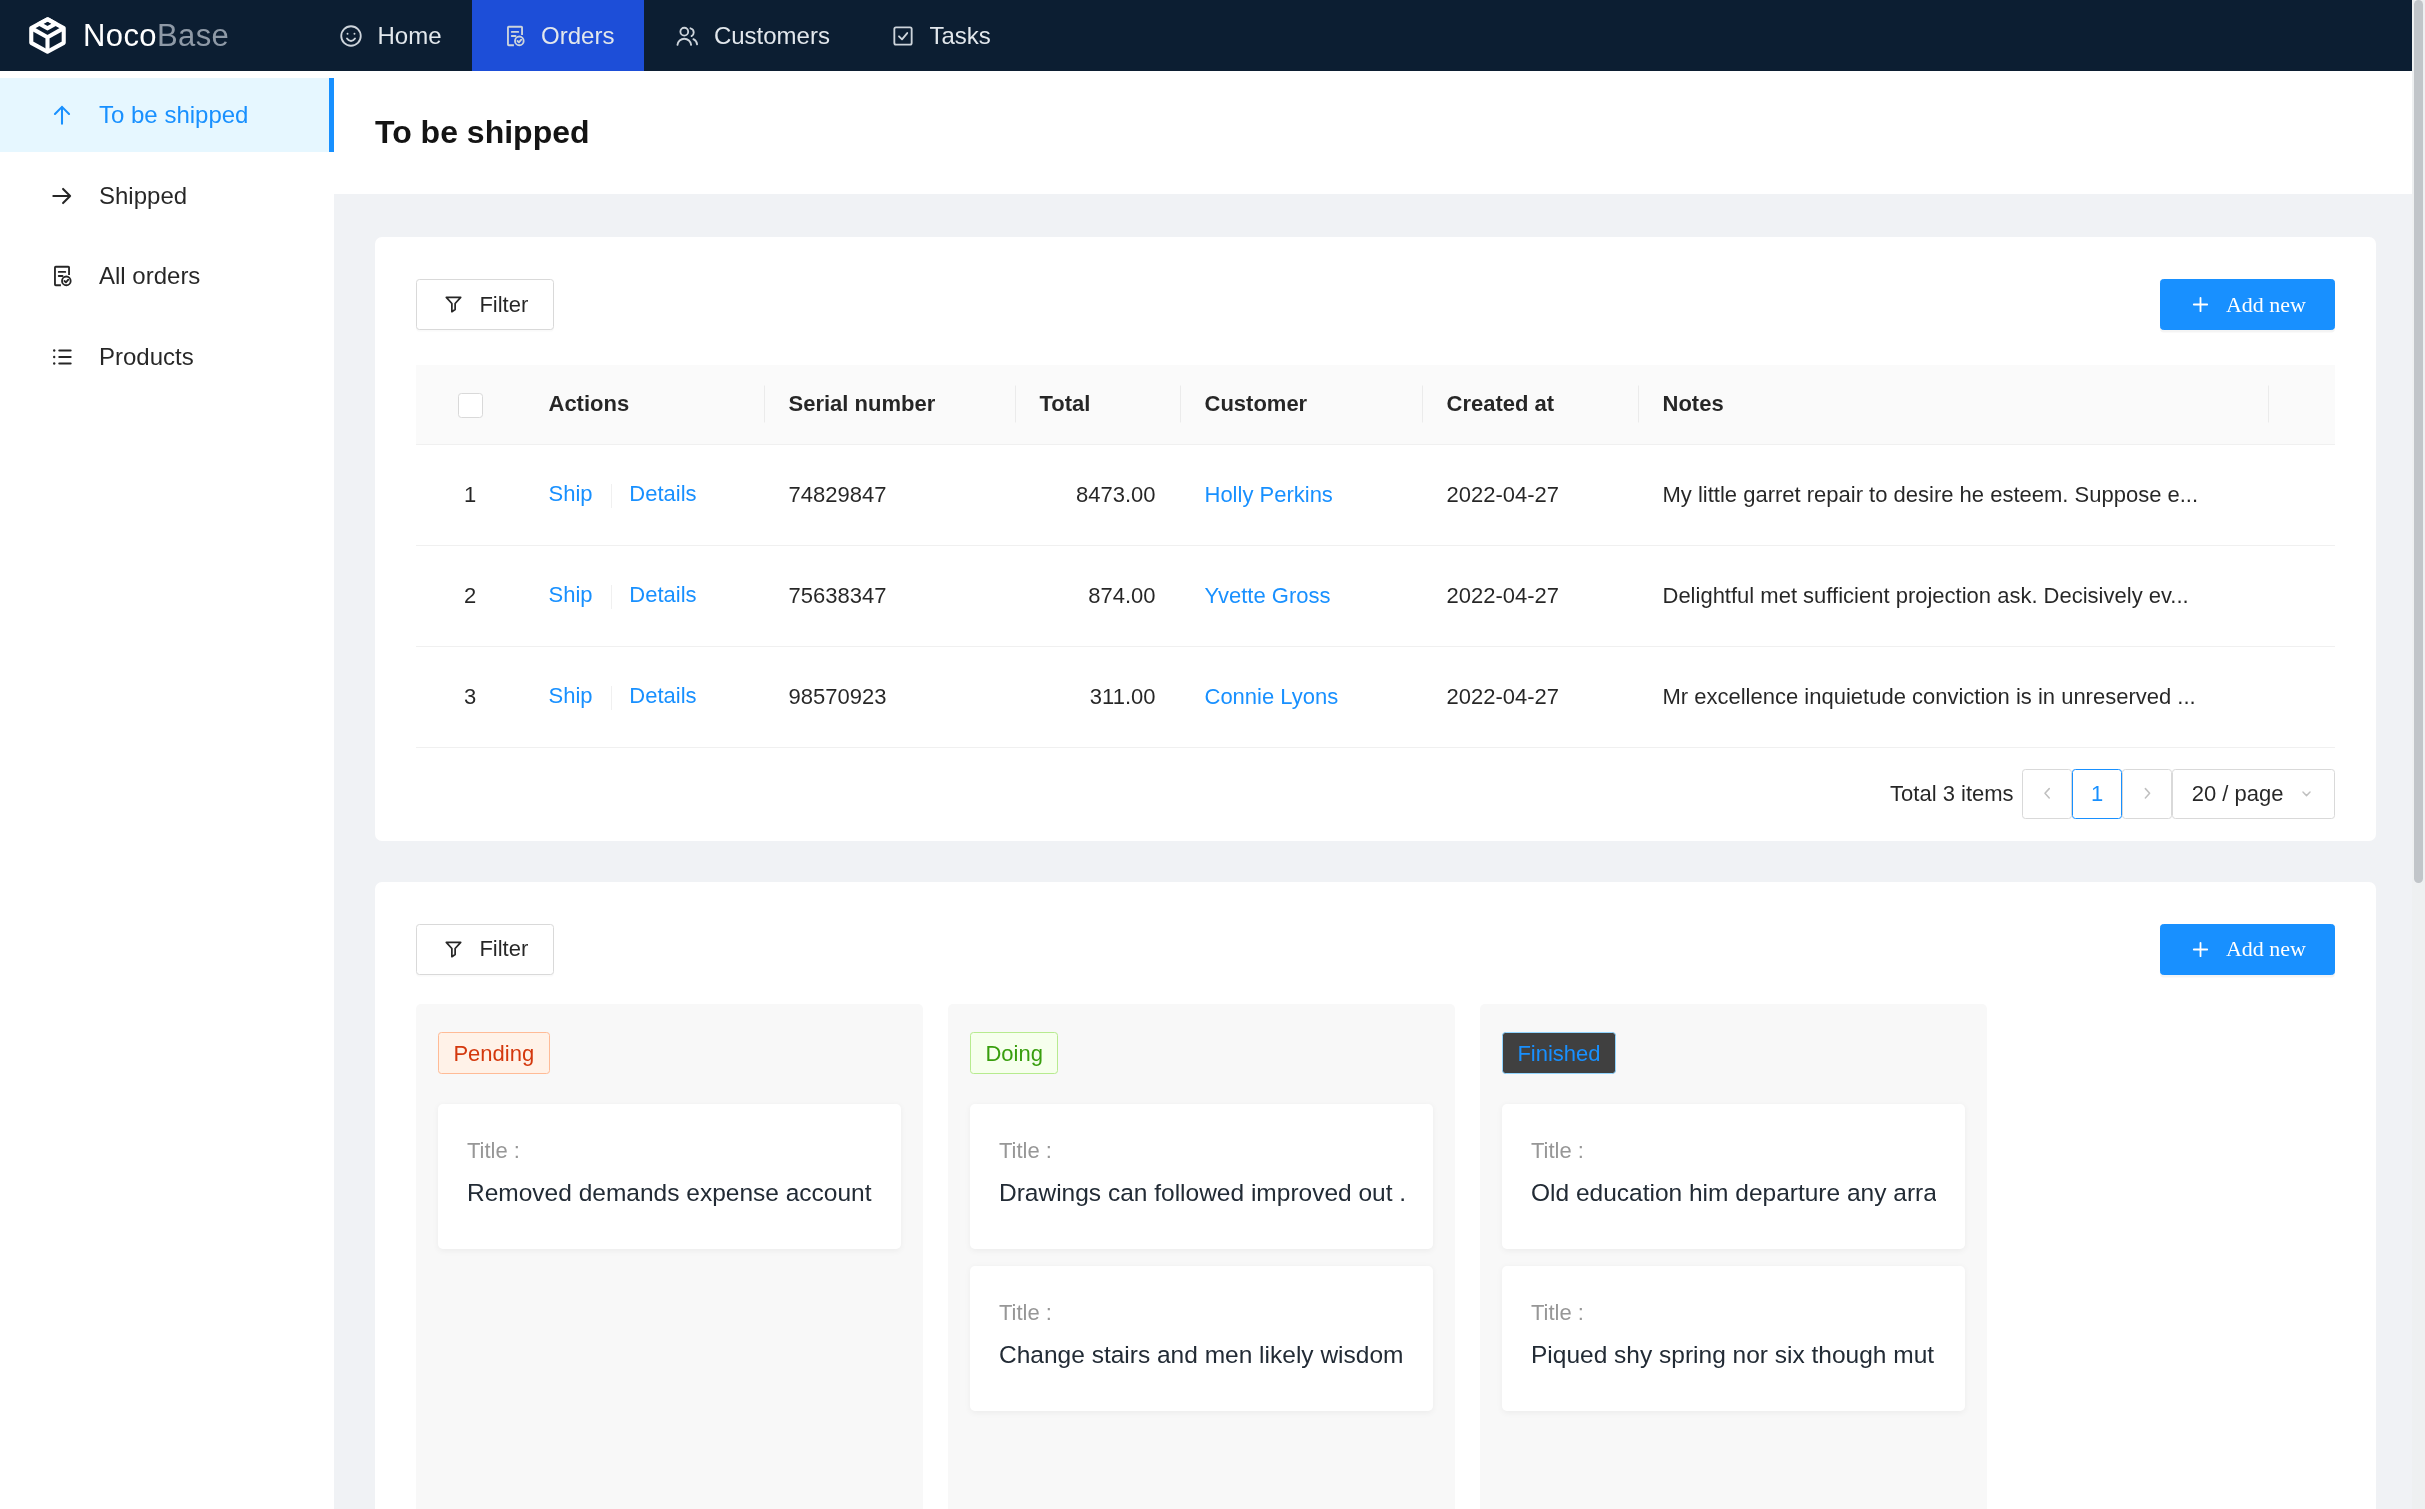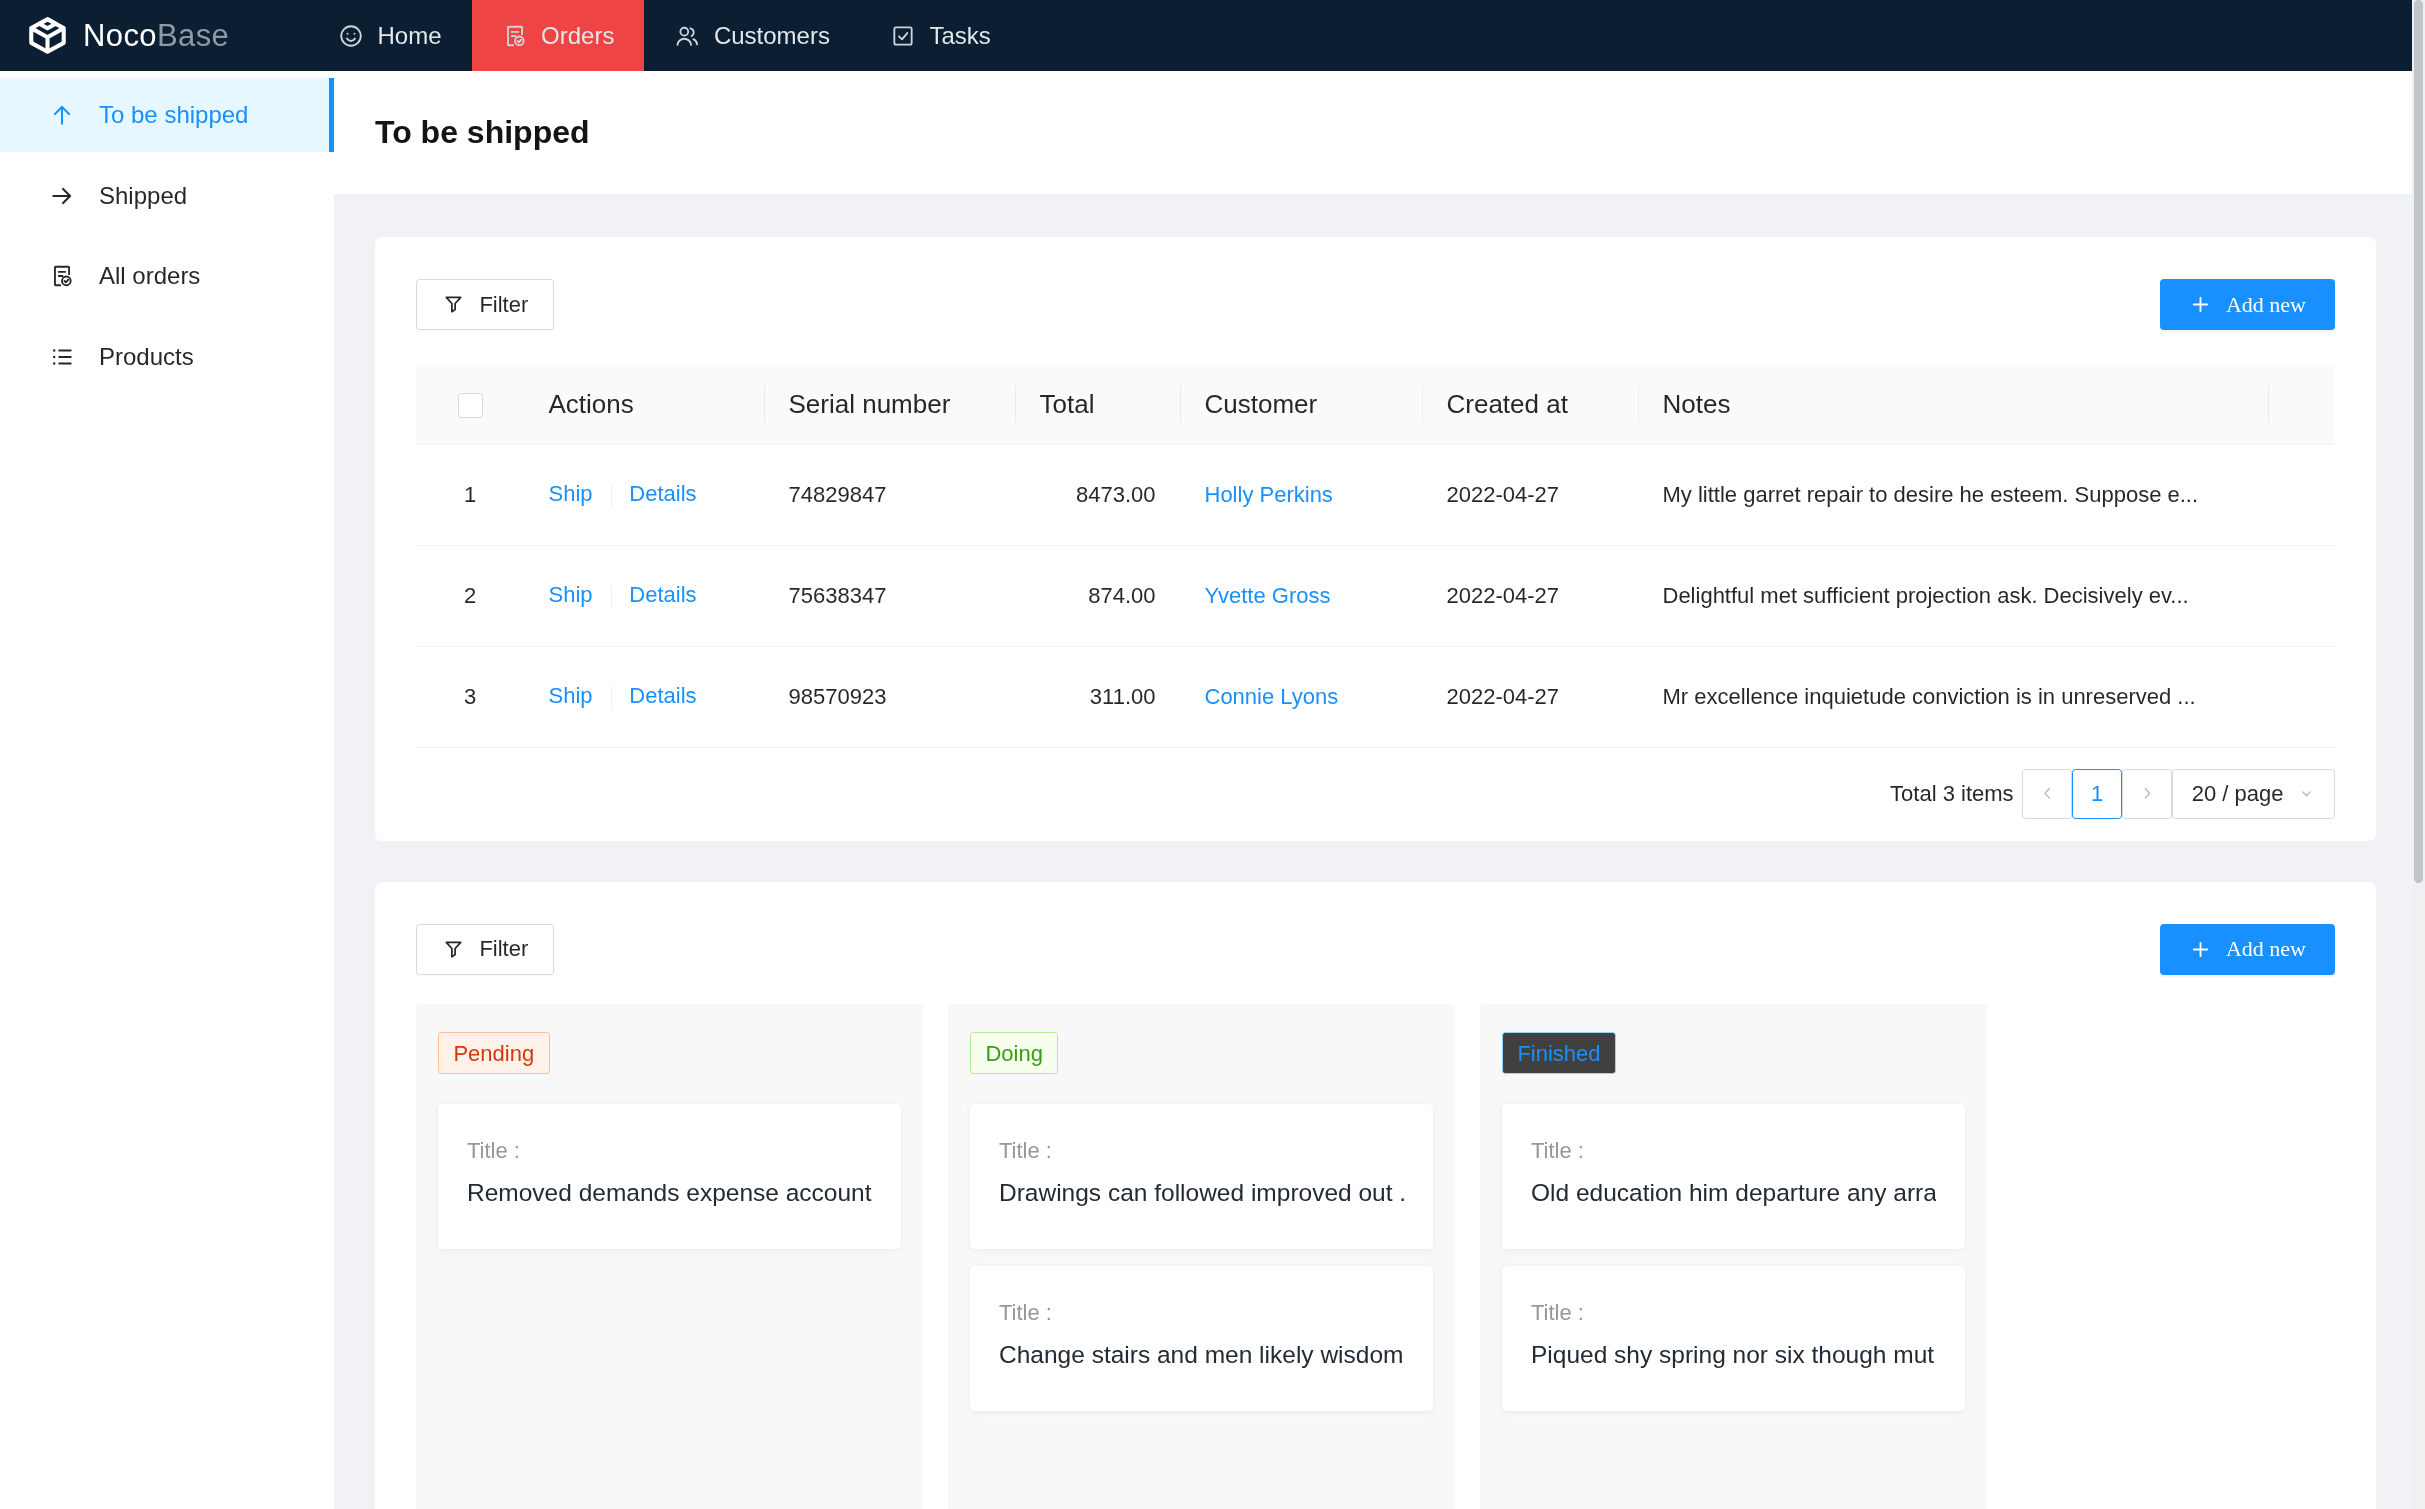--- a/index.html
+++ b/index.html
@@ -24,21 +24,21 @@
   .logo svg { width:41px; height:41px; color:#ffffff; }
   .logo-text { font-size:31px; letter-spacing:0.4px; white-space:nowrap; }
   .logo-bold { font-weight:400; color:#ffffff; }
   .logo-light { font-weight:400; color:#8e99a6; }
   .nav-tabs { display:flex; align-items:stretch; }
   .nav-tab {
     display:flex; align-items:center; gap:13.5px; padding:0 30px;
     font-size:24px; color:#e2e7ec; cursor:pointer; white-space:nowrap;
   }
   .nav-tab svg { width:26px; height:26px; color:#cdd4db; }
-  .nav-tab.active { background:#ef4444; }
+  .nav-tab.active { background:#1d4ed8; }
   .topbar-right { margin-left:auto; display:flex; align-items:center; padding-right:47px; }
   .icon-btn {
     width:73px; height:71px; display:flex; align-items:center; justify-content:center;
     color:#9aa5b1; cursor:pointer;
   }
   .icon-btn svg { width:28px; height:28px; }
   .user-name { color:#b3bcc6; font-size:24px; margin-left:22px; cursor:pointer; white-space:nowrap; }
 
   
   .main-wrap { flex:1; display:flex; min-height:0; }
@@ -72,21 +72,21 @@
   .btn svg { width:23px; height:23px; }
   .btn.primary {
     background:#1890ff; border-color:#1890ff; color:#ffffff; padding:0 28px;
     box-shadow:0 2.5px 0 rgba(0,0,0,.045);
     font-family:Liberation Serif, serif;
   }
 
   
   table { width:100%; border-collapse:collapse; margin-top:35px; table-layout:fixed; }
   th {
-    background:#fafafa; height:79px; text-align:left; font-size:26px; font-weight:400;
+    background:#fafafa; height:79px; text-align:left; font-size:22px; font-weight:700;
     color:rgba(0,0,0,.85); padding:0 24.5px; position:relative; border-bottom:0.8px solid #f0f0f0;
     white-space:nowrap; overflow:hidden;
   }
   th.sep::before {
     content:""; position:absolute; left:0; top:50%; transform:translateY(-50%);
     width:0.8px; height:37px; background:rgba(0,0,0,.06);
   }
   td {
     height:101px; padding:0 24.5px; border-bottom:0.8px solid #f0f0f0; font-size:22px;
     color:rgba(0,0,0,.85); white-space:nowrap; overflow:hidden;

